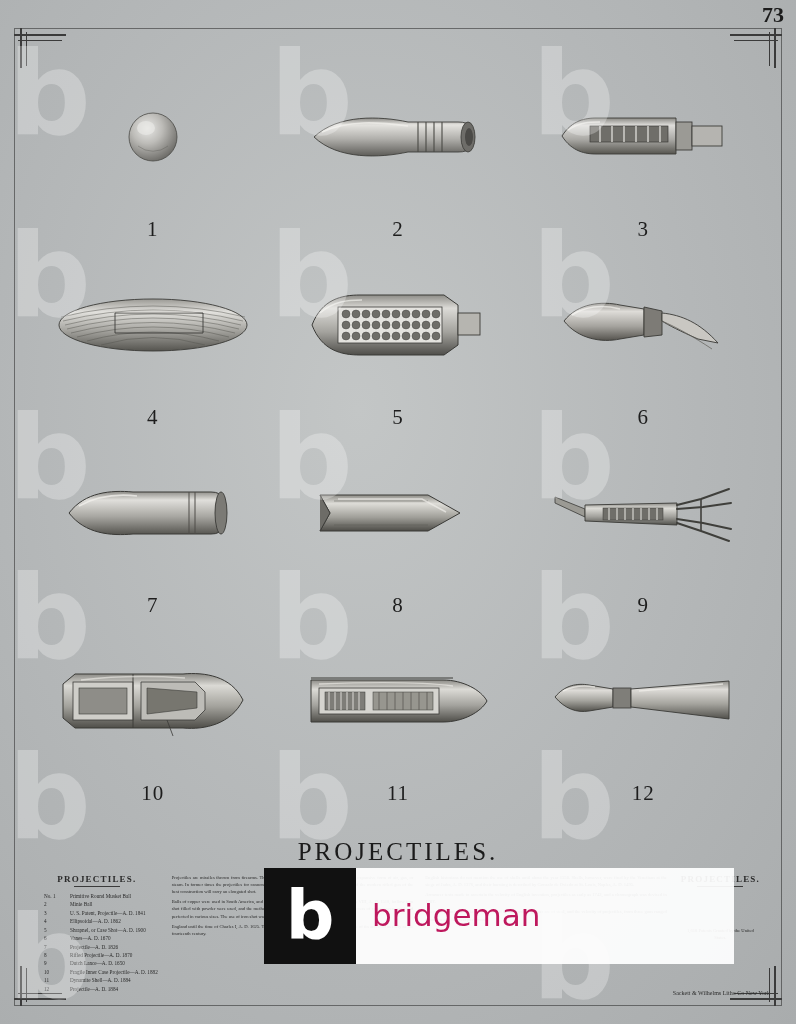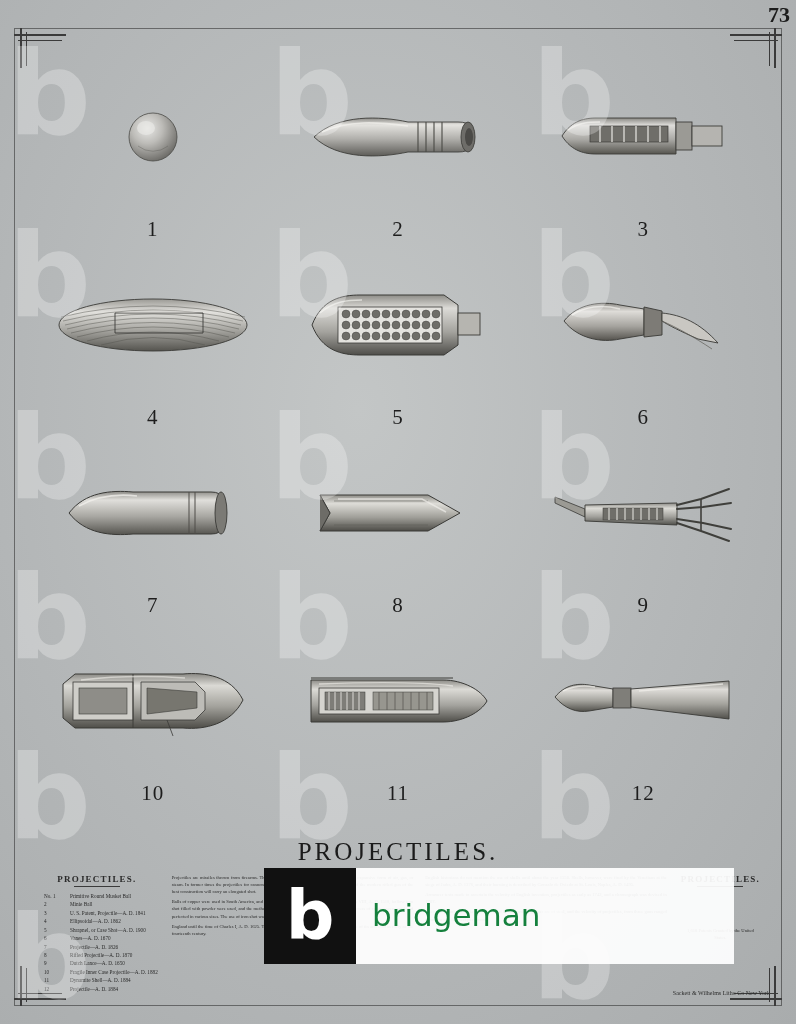--- a/index.html
+++ b/index.html
@@ -62,21 +62,21 @@
   .corner .v1 { left: 6px; top: 0; width: 2px; height: 40px; }
   .corner .v2 { left: 12px; top: 4px; width: 1px; height: 34px; }
 
   .corner.tl { left: -1px; top: -1px; }
   .corner.tr { right: -1px; top: -1px; transform: scaleX(-1); }
   .corner.bl { left: -1px; bottom: -1px; transform: scaleY(-1); }
   .corner.br { right: -1px; bottom: -1px; transform: scale(-1,-1); }
 
   .page-number {
     position: absolute;
-    right: 6px;
+    right: 12px;
     top: 2px;
     font-family: "Liberation Serif", serif;
     font-size: 22px;
     font-weight: bold;
     color: #1c1c1c;
     z-index: 6;
   }
 
   
   .grid {
@@ -209,21 +209,21 @@
     color: #fff;
     font-family: "DejaVu Sans", sans-serif;
     font-weight: bold;
     font-size: 68px;
     line-height: 96px;
     text-align: center;
   }
   .bm-text {
     padding-left: 16px;
     font-family: "DejaVu Sans", sans-serif;
-    color: #15803d;
+    color: #be185d;
     font-size: 31px;
     line-height: 1.08;
     font-weight: 400;
   }
 </style>
 </head>
 <body>
 
 <div class="page">
 

